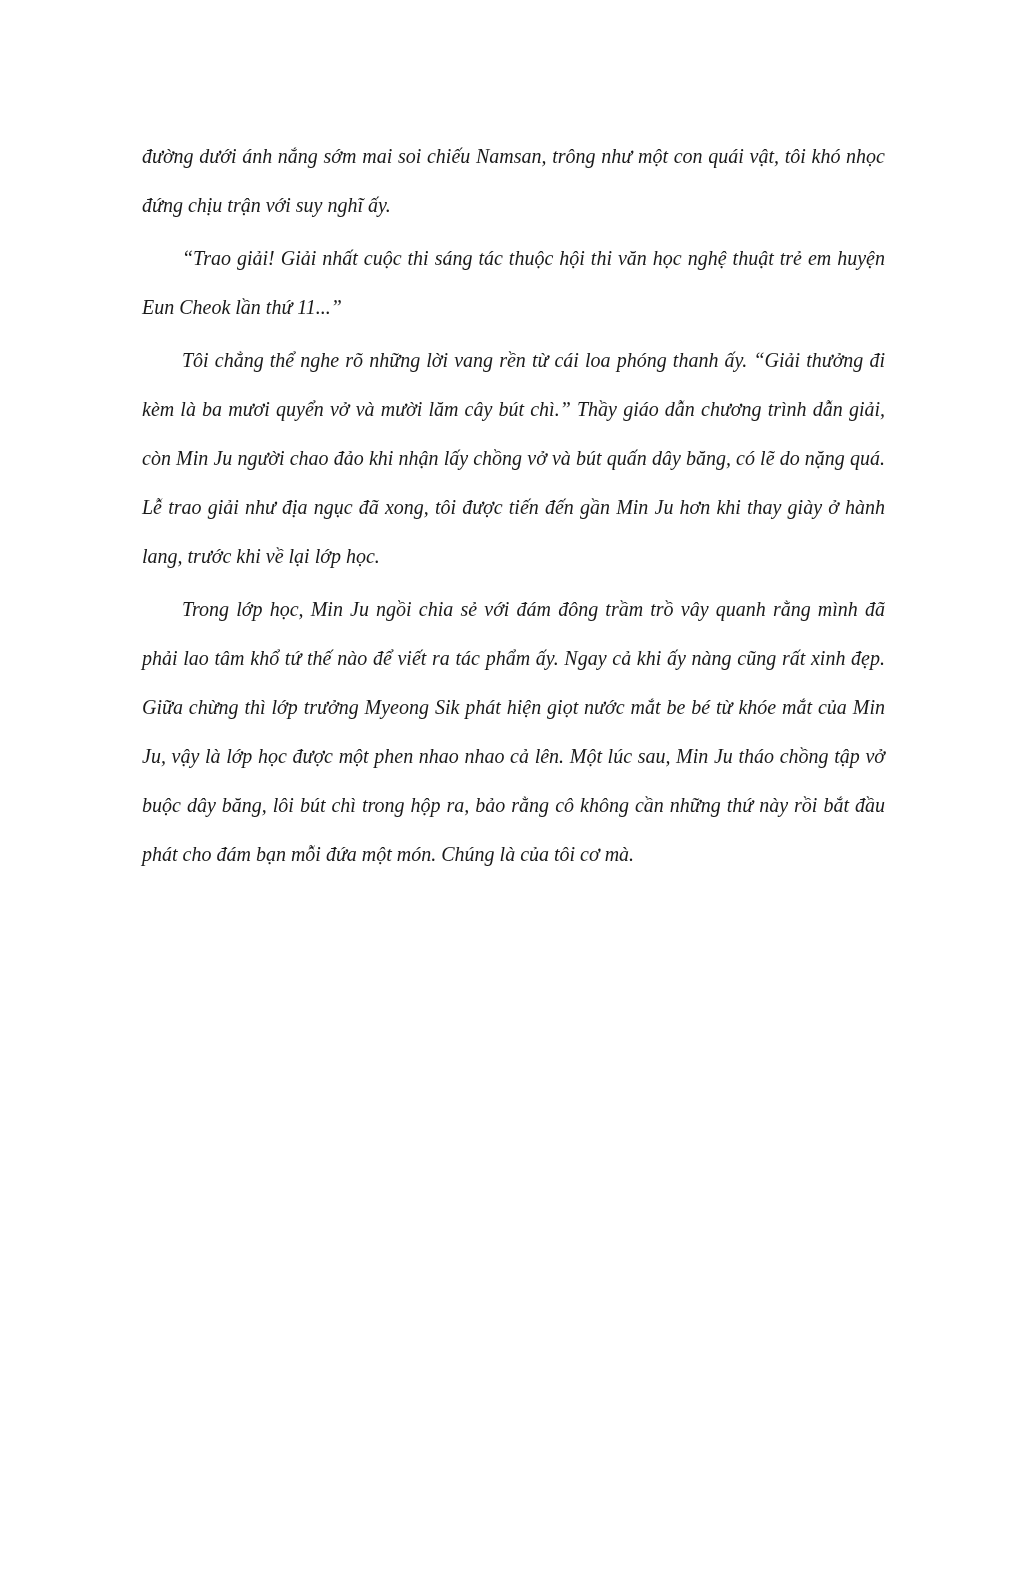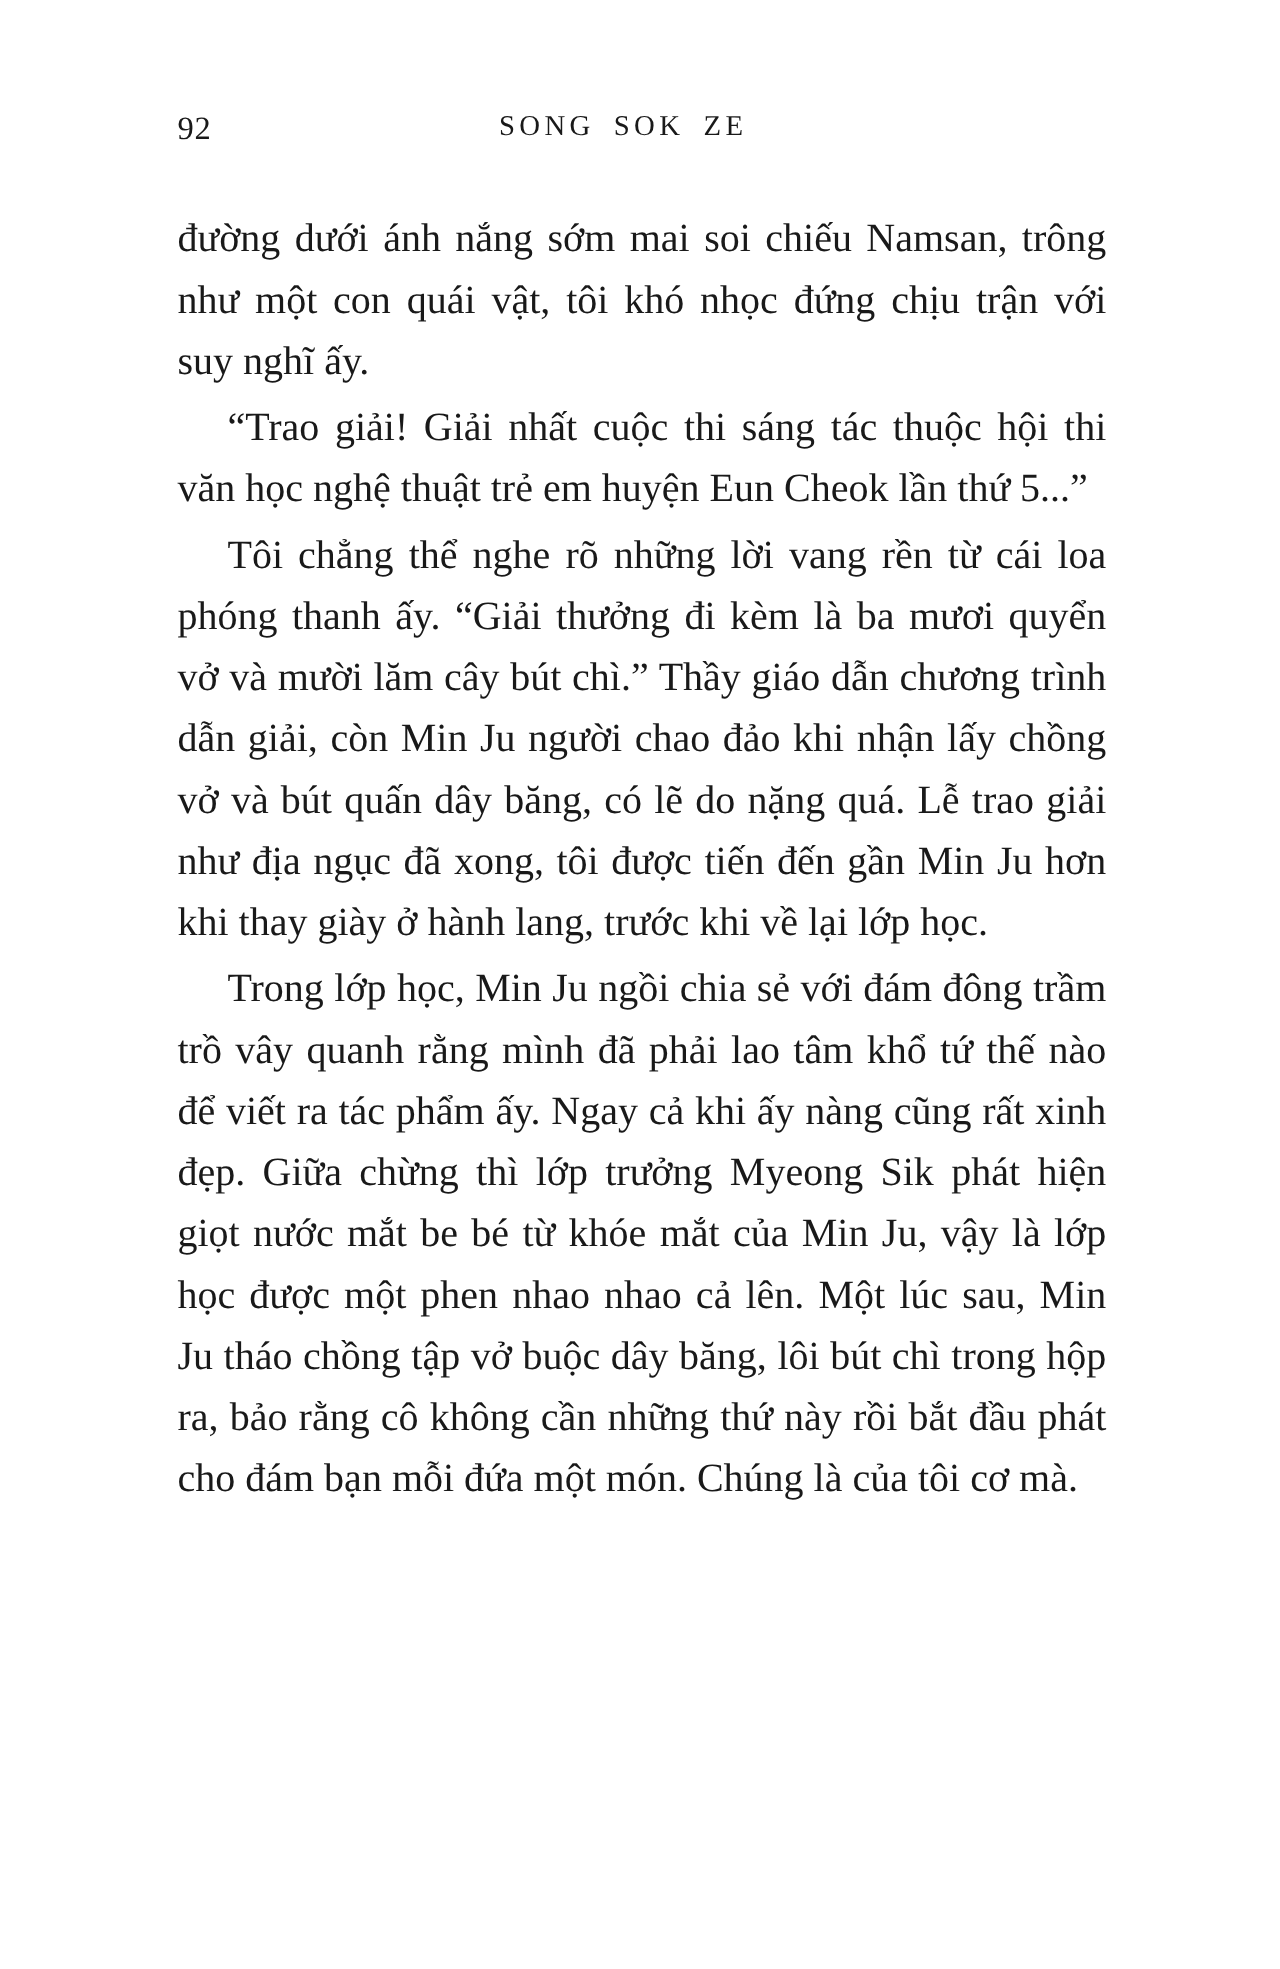--- a/index.html
+++ b/index.html
@@ -35,41 +35,38 @@
     text-align: center;
     font-size: 23px;
     letter-spacing: 3.5px;
     word-spacing: 6px;
   }
   .body-text {
     margin-top: 44px;
   }
   .para {
     margin: 0 0 4px 0;
-    font-size: 32px;
+    font-size: 20px;
     line-height: 49px;
     text-align: justify;
+    font-style: italic;
   }
   .para.indent {
     text-indent: 40px;
   }
   .para.noindent {
     text-indent: 0;
   }
 </style>
 </head>
 <body>
 
 <div class="page">
 
-  <header class="running-head">
-    <span class="page-num">92</span>
-    <span class="head-title">SONG SOK ZE</span>
-  </header>
 
   <main class="body-text">
     <p class="para noindent">đường dưới ánh nắng sớm mai soi chiếu Namsan, trông như một con quái vật, tôi khó nhọc đứng chịu trận với suy nghĩ ấy.</p>
-    <p class="para indent">“Trao giải! Giải nhất cuộc thi sáng tác thuộc hội thi văn học nghệ thuật trẻ em huyện Eun Cheok lần thứ 5...”</p>
+    <p class="para indent">“Trao giải! Giải nhất cuộc thi sáng tác thuộc hội thi văn học nghệ thuật trẻ em huyện Eun Cheok lần thứ 11...”</p>
     <p class="para indent">Tôi chẳng thể nghe rõ những lời vang rền từ cái loa phóng thanh ấy. “Giải thưởng đi kèm là ba mươi quyển vở và mười lăm cây bút chì.” Thầy giáo dẫn chương trình dẫn giải, còn Min Ju người chao đảo khi nhận lấy chồng vở và bút quấn dây băng, có lẽ do nặng quá. Lễ trao giải như địa ngục đã xong, tôi được tiến đến gần Min Ju hơn khi thay giày ở hành lang, trước khi về lại lớp học.</p>
     <p class="para indent">Trong lớp học, Min Ju ngồi chia sẻ với đám đông trầm trồ vây quanh rằng mình đã phải lao tâm khổ tứ thế nào để viết ra tác phẩm ấy. Ngay cả khi ấy nàng cũng rất xinh đẹp. Giữa chừng thì lớp trưởng Myeong Sik phát hiện giọt nước mắt be bé từ khóe mắt của Min Ju, vậy là lớp học được một phen nhao nhao cả lên. Một lúc sau, Min Ju tháo chồng tập vở buộc dây băng, lôi bút chì trong hộp ra, bảo rằng cô không cần những thứ này rồi bắt đầu phát cho đám bạn mỗi đứa một món. Chúng là của tôi cơ mà.</p>
   </main>
 
 </div>
 
 </body></html>

